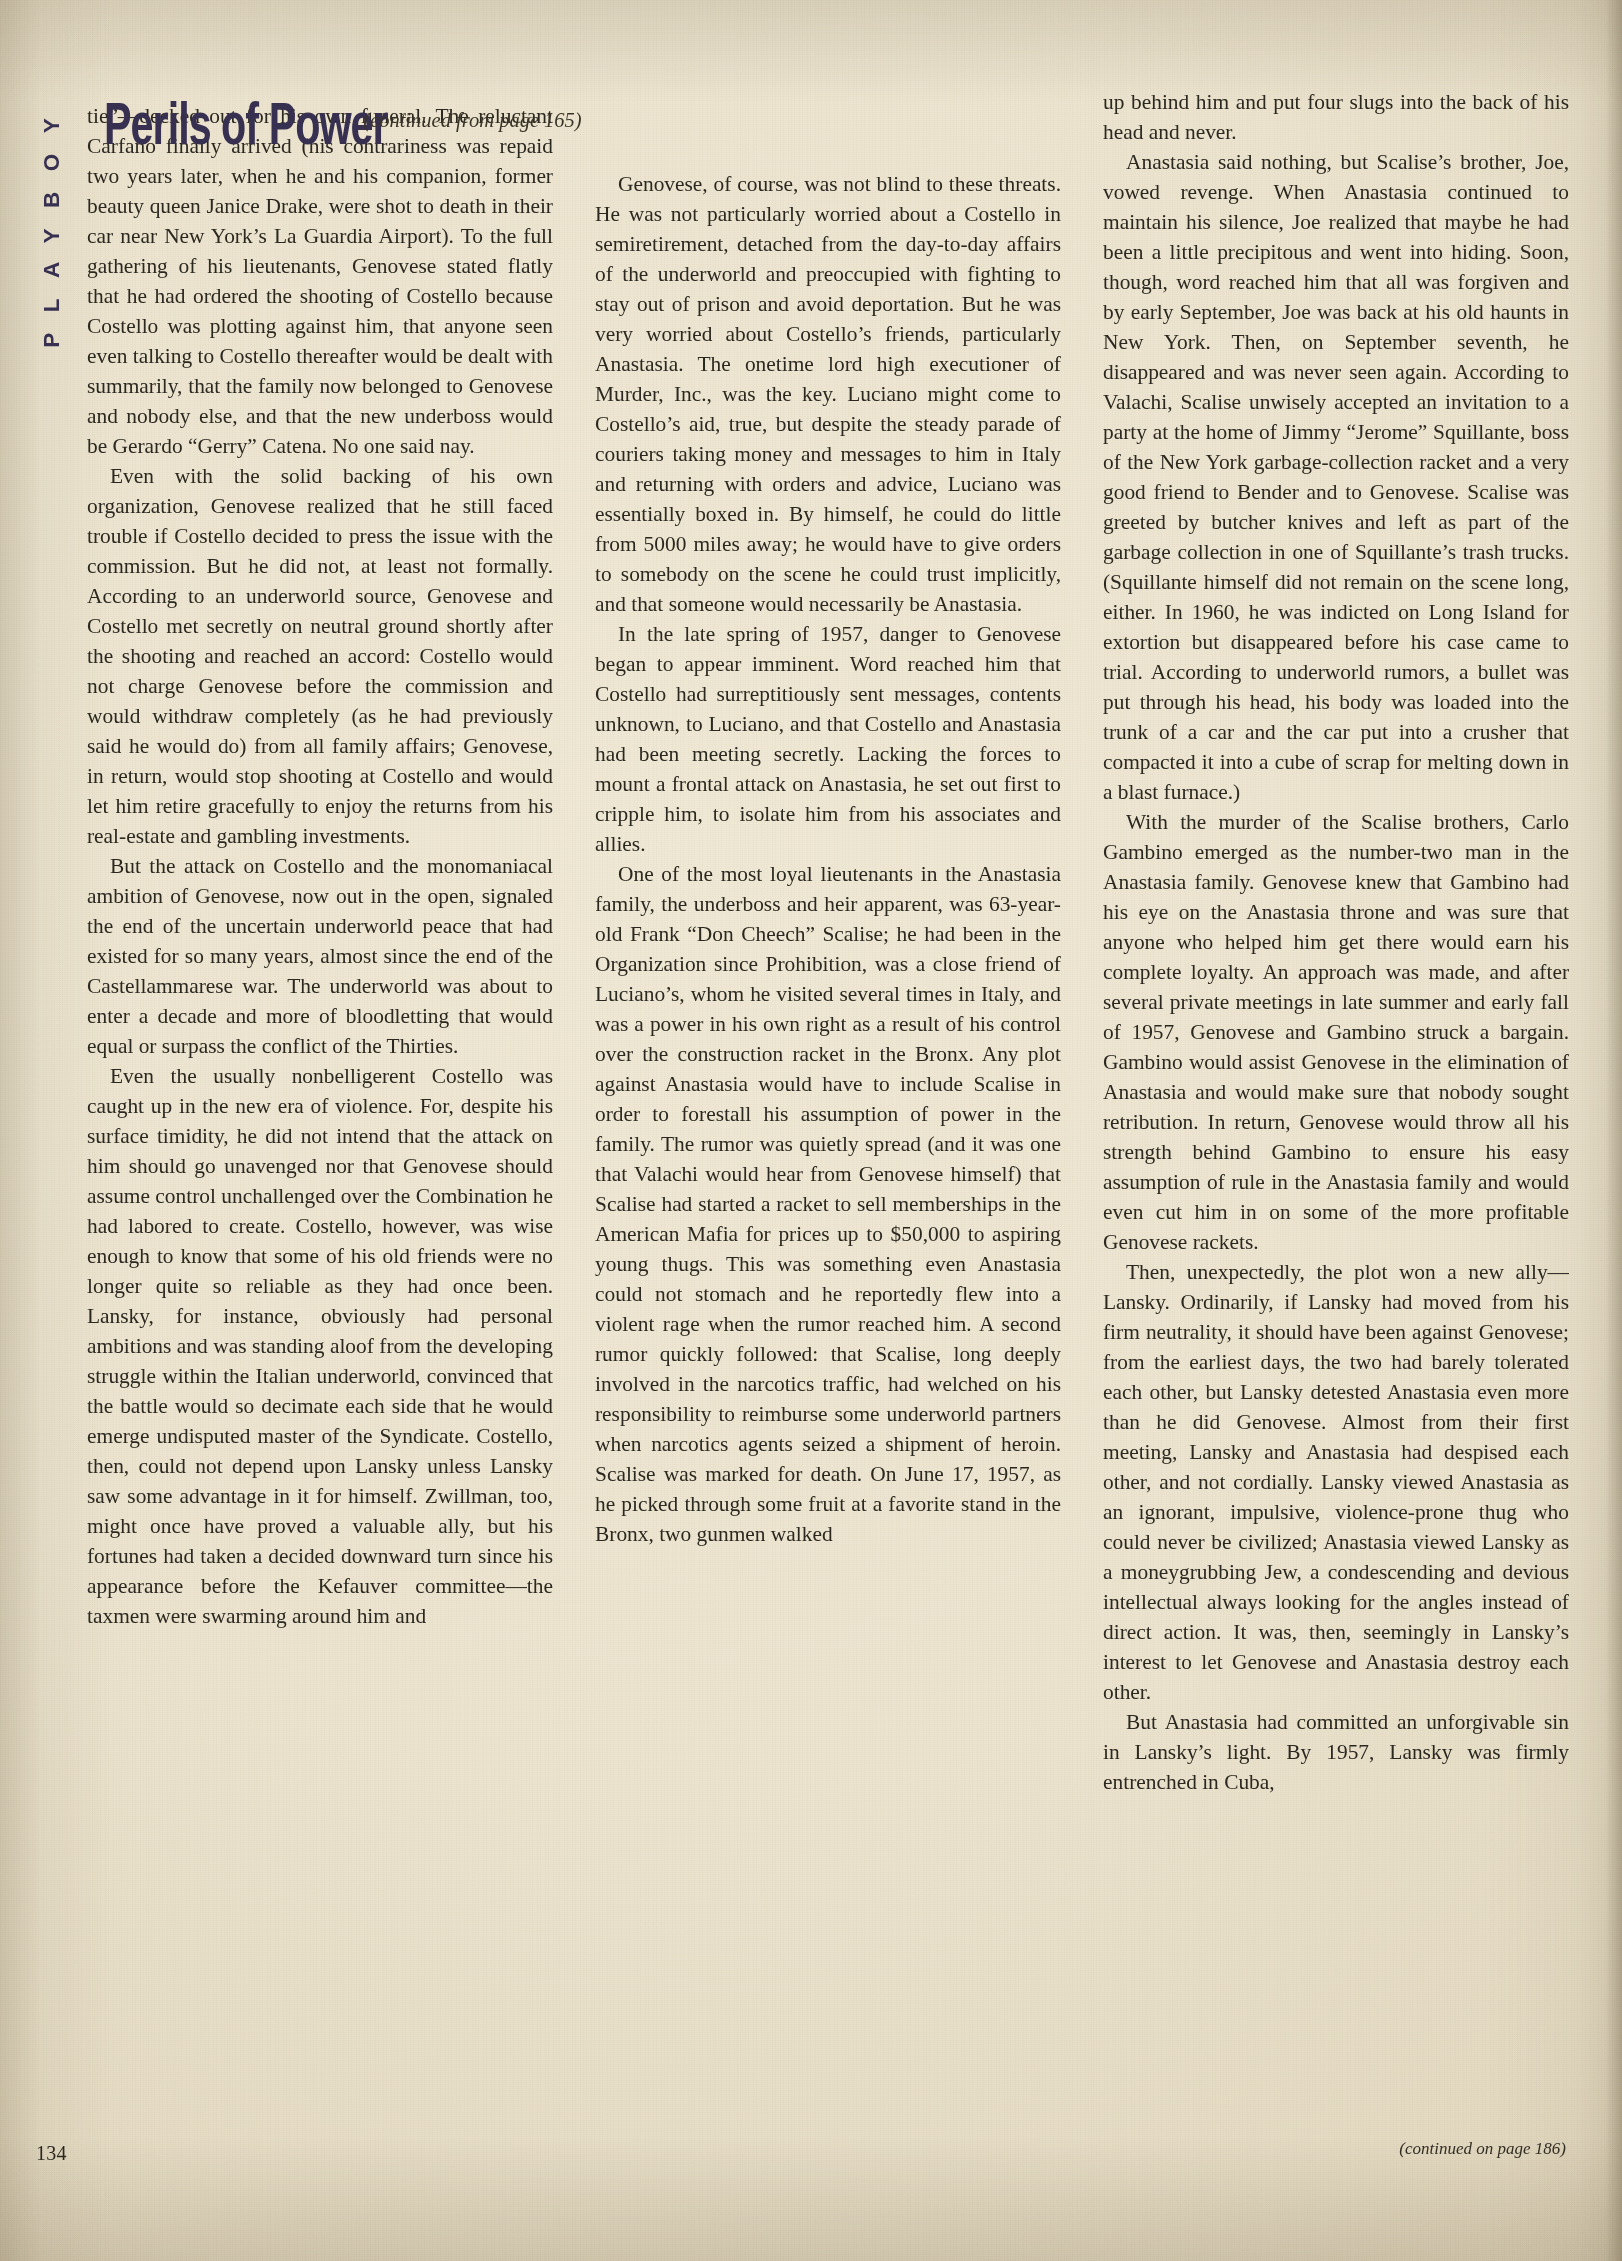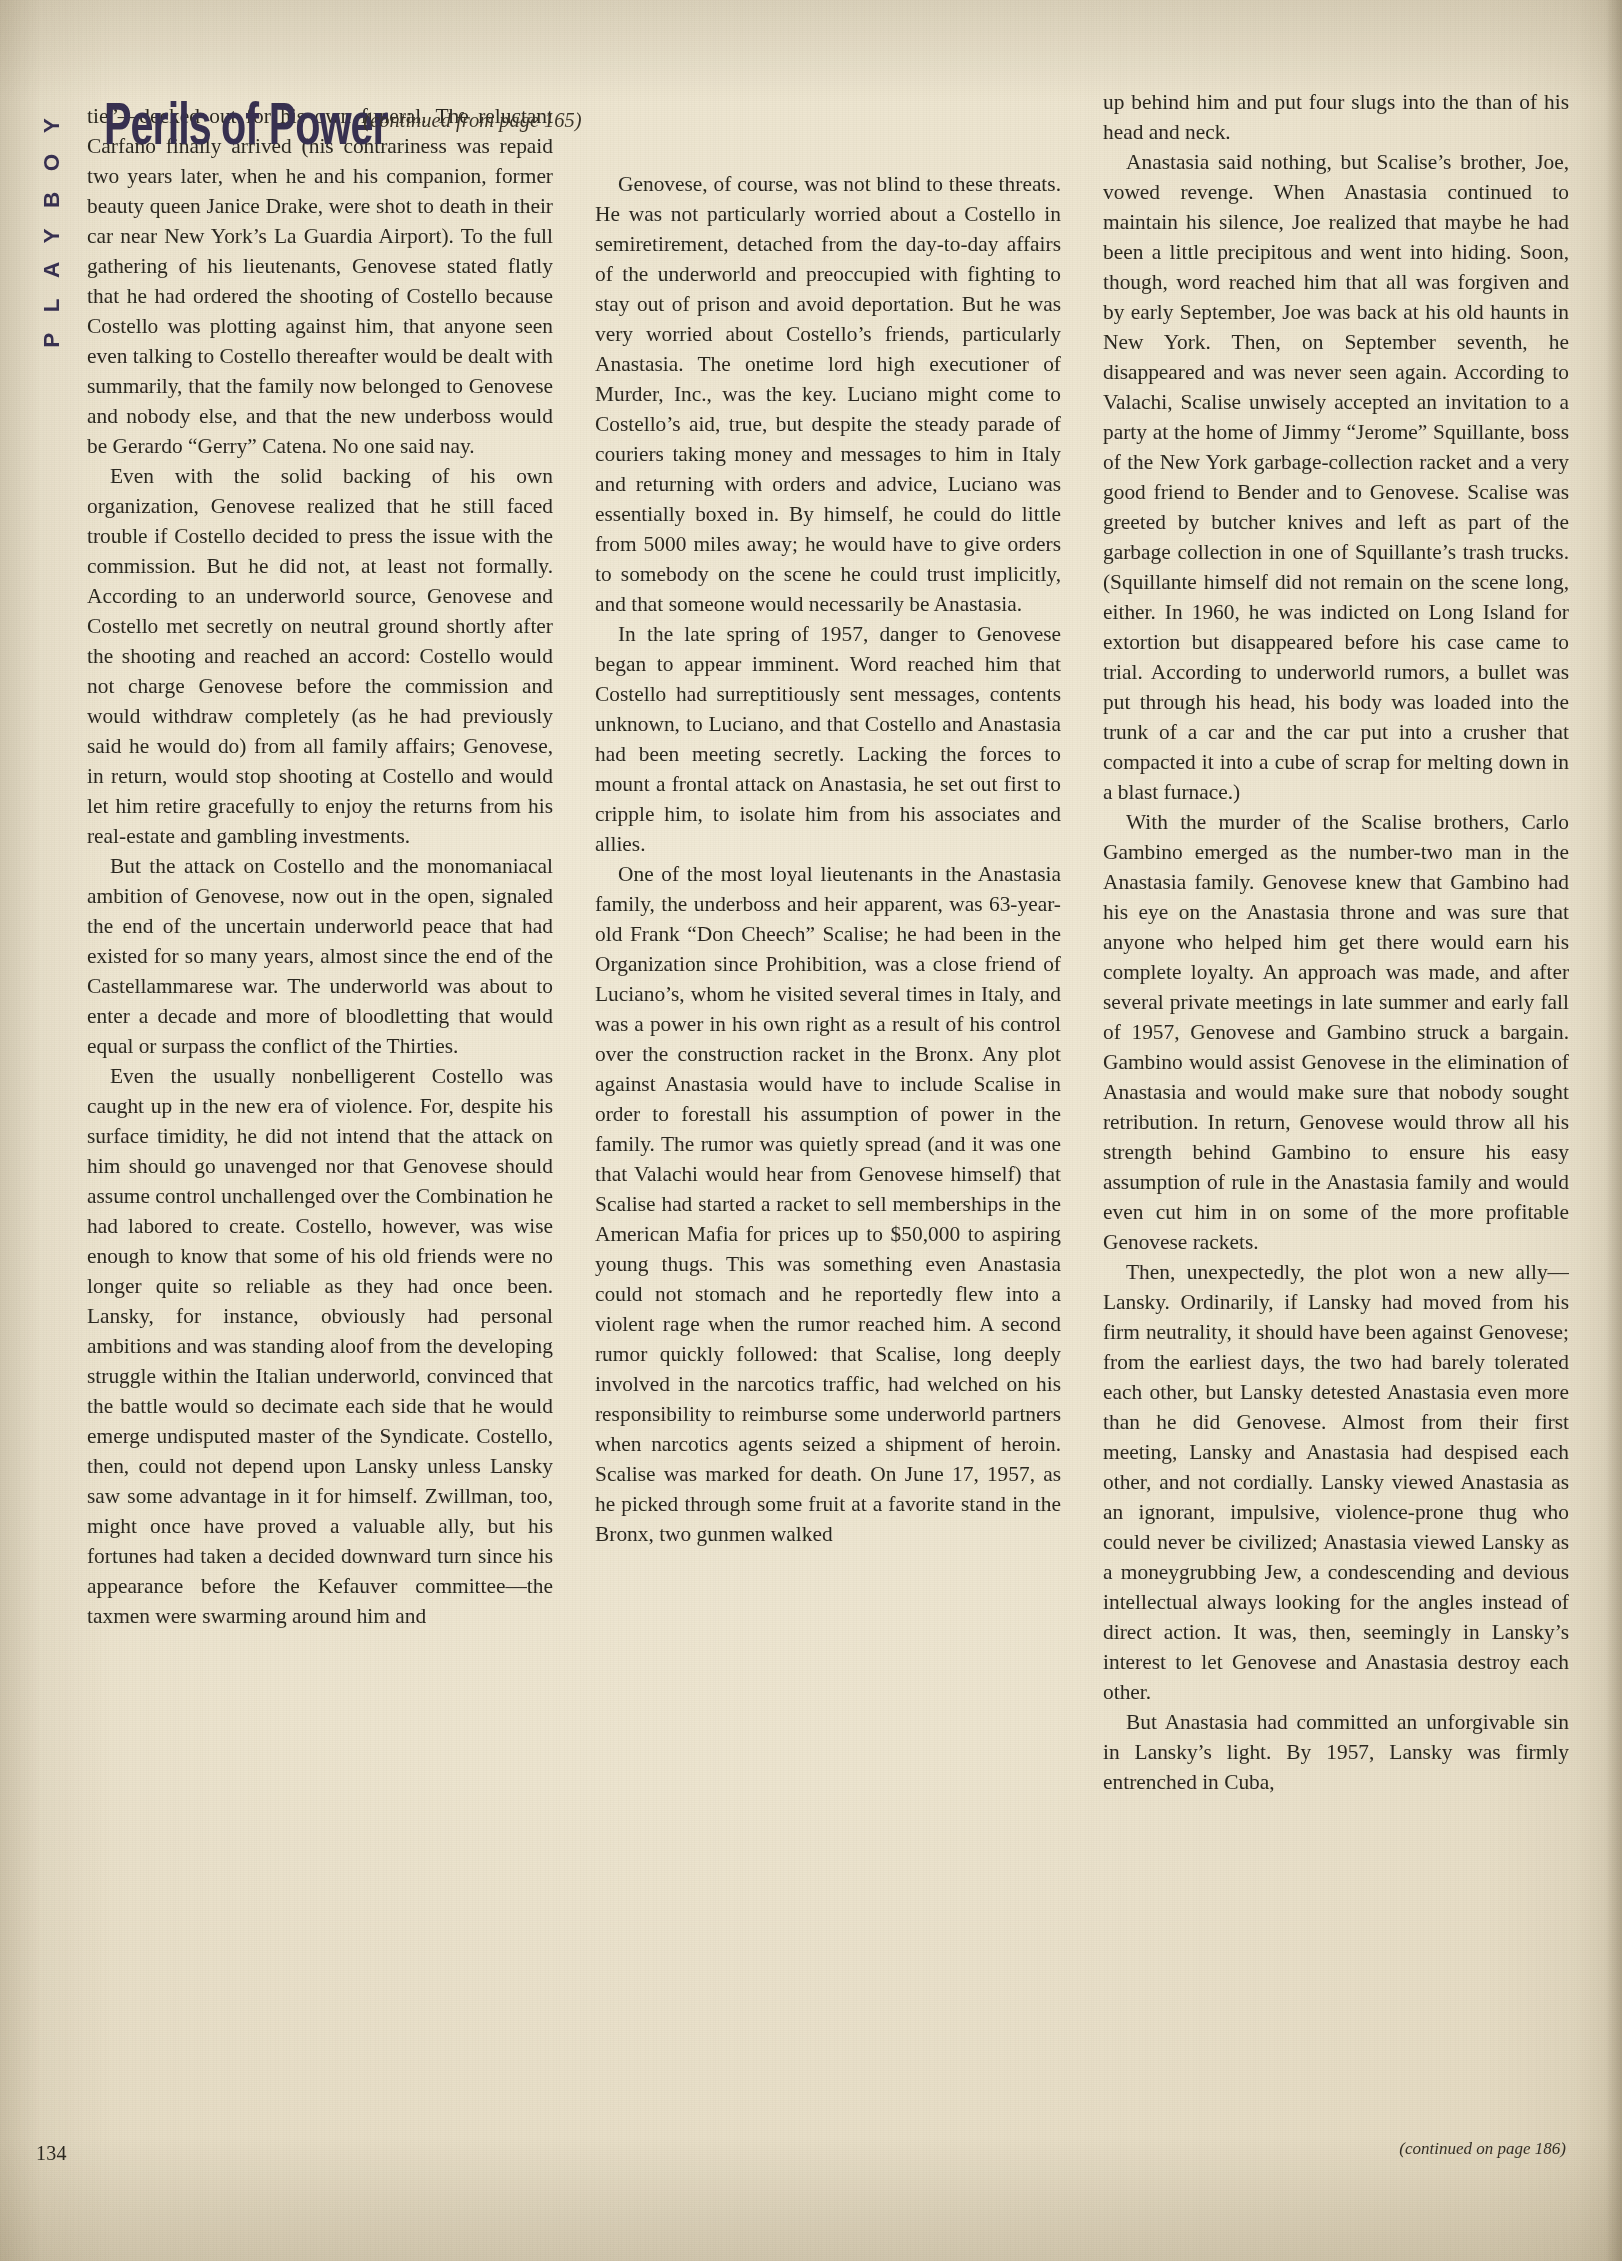--- a/index.html
+++ b/index.html
@@ -199,21 +199,21 @@
     <div class="col col-2">
       <div class="col-body">
         <p>Genovese, of course, was not blind to these threats. He was not particularly worried about a Costello in semiretirement, detached from the day-to-day affairs of the underworld and preoccupied with fighting to stay out of prison and avoid deportation. But he was very worried about Costello’s friends, particularly Anastasia. The onetime lord high executioner of Murder, Inc., was the key. Luciano might come to Costello’s aid, true, but despite the steady parade of couriers taking money and messages to him in Italy and returning with orders and advice, Luciano was essentially boxed in. By himself, he could do little from 5000 miles away; he would have to give orders to somebody on the scene he could trust implicitly, and that someone would necessarily be Anastasia.</p>
         <p>In the late spring of 1957, danger to Genovese began to appear imminent. Word reached him that Costello had surreptitiously sent messages, contents unknown, to Luciano, and that Costello and Anastasia had been meeting secretly. Lacking the forces to mount a frontal attack on Anastasia, he set out first to cripple him, to isolate him from his associates and allies.</p>
         <p>One of the most loyal lieutenants in the Anastasia family, the underboss and heir apparent, was 63-year-old Frank “Don Cheech” Scalise; he had been in the Organization since Prohibition, was a close friend of Luciano’s, whom he visited several times in Italy, and was a power in his own right as a result of his control over the construction racket in the Bronx. Any plot against Anastasia would have to include Scalise in order to forestall his assumption of power in the family. The rumor was quietly spread (and it was one that Valachi would hear from Genovese himself) that Scalise had started a racket to sell memberships in the American Mafia for prices up to $50,000 to aspiring young thugs. This was something even Anastasia could not stomach and he reportedly flew into a violent rage when the rumor reached him. A second rumor quickly followed: that Scalise, long deeply involved in the narcotics traffic, had welched on his responsibility to reimburse some underworld partners when narcotics agents seized a shipment of heroin. Scalise was marked for death. On June 17, 1957, as he picked through some fruit at a favorite stand in the Bronx, two gunmen walked</p>
       </div>
     </div>
 
     <div class="col col-3">
       <div class="col-body">
-        <p class="noindent">up behind him and put four slugs into the than of his head and neck.</p>
+        <p class="noindent">up behind him and put four slugs into the back of his head and never.</p>
         <p>Anastasia said nothing, but Scalise’s brother, Joe, vowed revenge. When Anastasia continued to maintain his silence, Joe realized that maybe he had been a little precipitous and went into hiding. Soon, though, word reached him that all was forgiven and by early September, Joe was back at his old haunts in New York. Then, on September seventh, he disappeared and was never seen again. According to Valachi, Scalise unwisely accepted an invitation to a party at the home of Jimmy “Jerome” Squillante, boss of the New York garbage-collection racket and a very good friend to Bender and to Genovese. Scalise was greeted by butcher knives and left as part of the garbage collection in one of Squillante’s trash trucks. (Squillante himself did not remain on the scene long, either. In 1960, he was indicted on Long Island for extortion but disappeared before his case came to trial. According to underworld rumors, a bullet was put through his head, his body was loaded into the trunk of a car and the car put into a crusher that compacted it into a cube of scrap for melting down in a blast furnace.)</p>
         <p>With the murder of the Scalise brothers, Carlo Gambino emerged as the number-two man in the Anastasia family. Genovese knew that Gambino had his eye on the Anastasia throne and was sure that anyone who helped him get there would earn his complete loyalty. An approach was made, and after several private meetings in late summer and early fall of 1957, Genovese and Gambino struck a bargain. Gambino would assist Genovese in the elimination of Anastasia and would make sure that nobody sought retribution. In return, Genovese would throw all his strength behind Gambino to ensure his easy assumption of rule in the Anastasia family and would even cut him in on some of the more profitable Genovese rackets.</p>
         <p>Then, unexpectedly, the plot won a new ally—Lansky. Ordinarily, if Lansky had moved from his firm neutrality, it should have been against Genovese; from the earliest days, the two had barely tolerated each other, but Lansky detested Anastasia even more than he did Genovese. Almost from their first meeting, Lansky and Anastasia had despised each other, and not cordially. Lansky viewed Anastasia as an ignorant, impulsive, violence-prone thug who could never be civilized; Anastasia viewed Lansky as a moneygrubbing Jew, a condescending and devious intellectual always looking for the angles instead of direct action. It was, then, seemingly in Lansky’s interest to let Genovese and Anastasia destroy each other.</p>
         <p>But Anastasia had committed an unforgivable sin in Lansky’s light. By 1957, Lansky was firmly entrenched in Cuba,</p>
       </div>
     </div>
 
   </div>
 
   <div class="folio">134</div>

